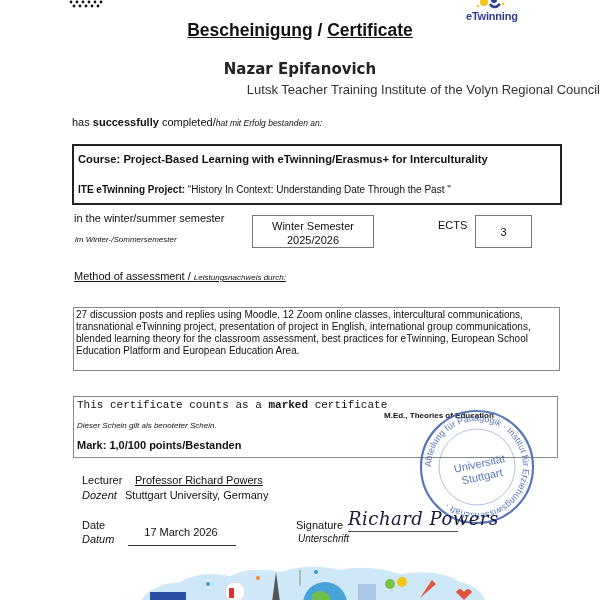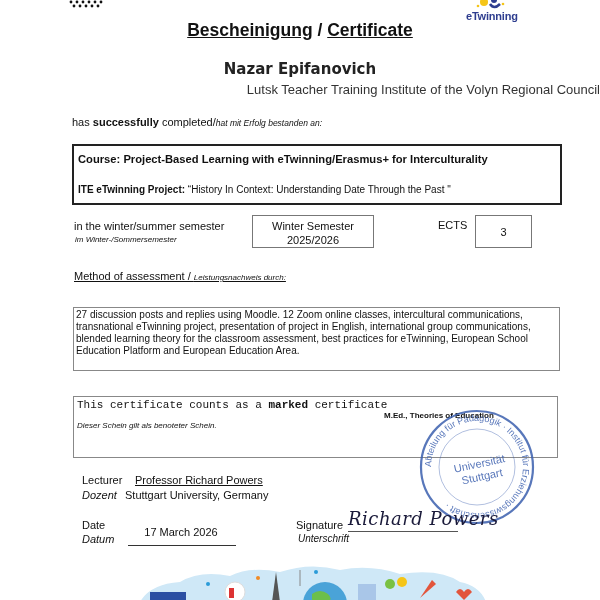--- a/index.html
+++ b/index.html
@@ -13,21 +13,21 @@
   .title span { text-decoration:underline; }
   .name { left:0; width:600px; top:60px; text-align:center; font-size:15px; font-weight:bold; color:#222; font-family:"DejaVu Sans", sans-serif; }
   .inst { left:0; width:600px; top:82px; text-align:right; font-size:13px; color:#333; }
   .completed { left:72px; top:116px; font-size:11px; }
   .completed b { font-weight:bold; }
   .completed i { font-size:8.5px;text-align:center; }
   .course-box { left:72px; top:144px; width:486px; height:57px; border:2px solid #222; }
   .course-title { left:4px; top:7px; font-size:11.2px; font-weight:bold; white-space:nowrap; }
   .project-line { left:4px; top:38px; font-size:10px; white-space:nowrap; }
   .project-line b { font-weight:bold; }
-  .sem-label { left:74px; top:220px; font-size:11px; }
+  .sem-label { left:74px; top:212px; font-size:11px; }
   .sem-label-de { left:75px; top:235px; font-size:8px; font-style:italic; }
   .sem-box { left:252px; top:215px; width:122px; height:33px; border:1px solid #777; text-align:center; font-size:11px; line-height:14px; padding-top:3px; box-sizing:border-box; }
   .ects-label { left:438px; top:219px; font-size:11px; }
   .ects-box { left:475px; top:215px; width:57px; height:33px; border:1px solid #777; text-align:center; font-size:11px; line-height:33px; box-sizing:border-box; }
   .method { left:74px; top:270px; font-size:11px; text-decoration:underline; }
   .method i { font-size:8px; }
   .assess-box { left:73px; top:307px; width:487px; height:64px; border:1px solid #888; font-size:10px; line-height:12px; padding:1px 2px; box-sizing:border-box; color:#111; }
   .marked-box { left:73px; top:396px; width:485px; height:62px; border:1px solid #888; box-sizing:border-box; }
   .marked-1 { left:3px; top:2px; font-size:11px;font-family:Liberation Mono, monospace; }
   .marked-1 b { font-weight:bold; }
@@ -116,20 +116,21 @@
 <div class="abs method">
   <span>Method of assessment / </span><i>Leistungsnachweis durch:</i>
 </div>
 <div class="abs assess-box">27 discussion posts and replies using Moodle. 12 Zoom online classes, intercultural communications, transnational eTwinning project, presentation of project in English, international group communications, blended learning theory for the classroom assessment, best practices for eTwinning, European School Education Platform and European Education Area.</div>
 
 <div class="abs marked-box">
   <div class="abs marked-1">
     <span>This certificate counts as a </span><b>marked</b><span> certificate</span>
   </div>
   <div class="abs marked-de">Dieser Schein gilt als benoteter Schein.</div>
+  <div class="abs mark-line">Mark:  1,0/100 points/Bestanden</div>
   <div class="abs med">M.Ed., Theories of Education</div>
 </div>
 
 <div class="abs stamp">
   <svg width="118" height="118" viewBox="0 0 118 118">
     <defs>
       <path id="stampArc" d="M59,59 m-46,0 a46,46 0 1,1 92,0 a46,46 0 1,1 -92,0"></path>
     </defs>
     <circle cx="59" cy="59" r="56" fill="none" stroke="#3b5fae" stroke-width="2.2" opacity="0.85"></circle>
     <circle cx="59" cy="59" r="38" fill="none" stroke="#3b5fae" stroke-width="0.8" opacity="0.5"></circle>

